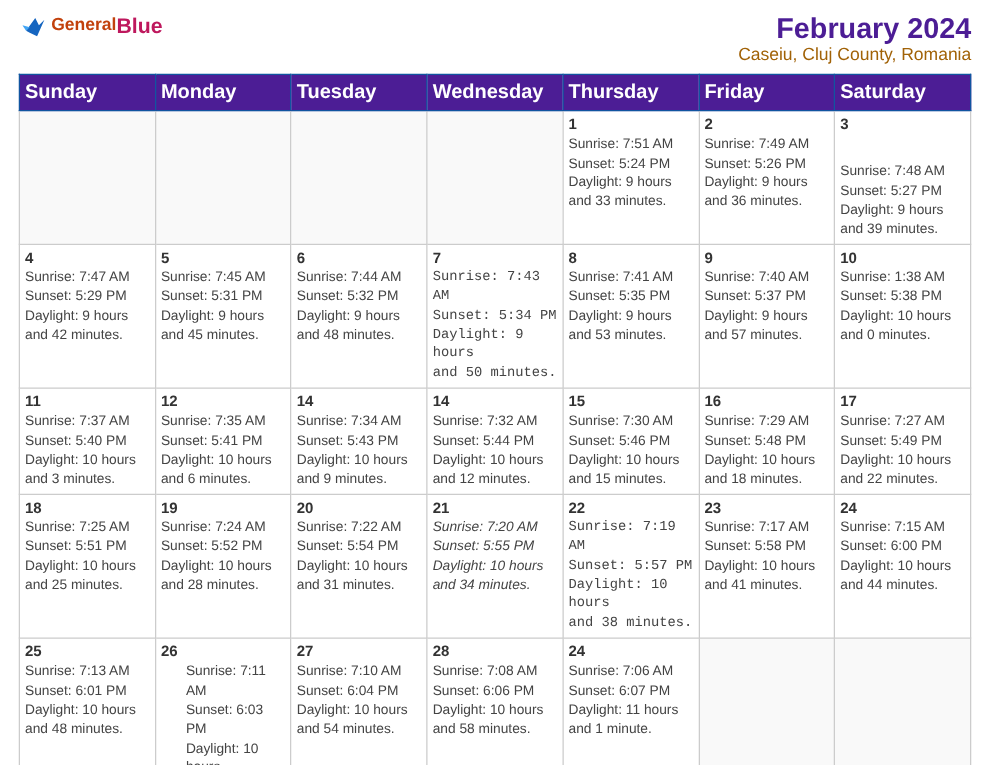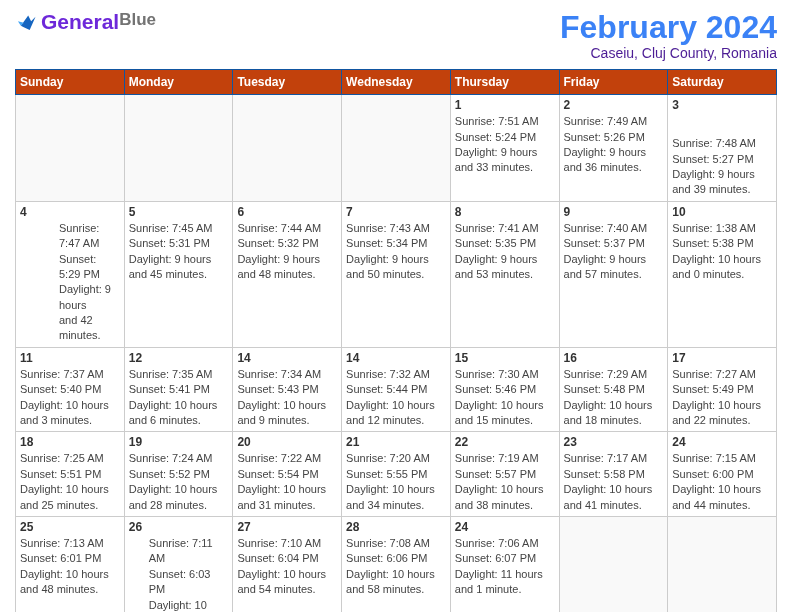--- a/index.html
+++ b/index.html
@@ -29,39 +29,39 @@
     .logo-general { color: #333; }
     .logo-blue { color: #1565c0; }
     .logo-bird {
       width: 22px;
       height: 22px;
     }
     .title-block {
       text-align: right;
     }
     .title-block h1 {
-      font-size: 32px;
+      font-size: 23px;
       font-weight: bold;
-      color: #3b82f6;
+      color: #4c1d95;
       line-height: 1.1;
     }
     .title-block h2 {
       font-size: 14px;
       font-weight: normal;
-      color: #4c1d95;
+      color: #a16207;
     }
     .calendar {
       width: 100%;
       border-collapse: collapse;
       table-layout: fixed;
     }
     .calendar th {
-      background: #c2410c;
+      background: #4c1d95;
       color: #fff;
-      font-size: 12px;
+      font-size: 16px;
       font-weight: bold;
       padding: 5px 4px;
       text-align: left;
       border: 1px solid #1155a0;
     }
     .calendar td {
       border: 1px solid #ccc;
       vertical-align: top;
       padding: 3px 4px;
       font-size: 9.5px;
@@ -92,22 +92,22 @@
 
 <div class="page">
   <div class="header">
     <div class="logo">
       <svg class="logo-bird" viewBox="0 0 30 30" xmlns="http://www.w3.org/2000/svg">
         <polygon points="8,20 18,6 22,14 28,8 20,26 12,22" fill="#1565c0"></polygon>
         <polygon points="8,20 4,14 12,16" fill="#42a5f5"></polygon>
       </svg>
       <div>
         <div style="display:flex; gap:0px;">
-          <span class="logo-general" style="font-size:21px; font-weight:bold; color:#6d28d9;">General</span>
-          <span class="logo-blue" style="font-size:17px; font-weight:bold; color:#737373;">Blue</span>
+          <span class="logo-general" style="font-size:14px; font-weight:bold; color:#c2410c;">General</span>
+          <span class="logo-blue" style="font-size:17px; font-weight:bold; color:#be185d;">Blue</span>
         </div>
       </div>
     </div>
     <div class="title-block">
       <h1>February 2024</h1>
       <h2>Caseiu, Cluj County, Romania</h2>
     </div>
   </div>
 
   <table class="calendar">
@@ -146,42 +146,42 @@
             <div class="day-number">3</div>
             <div class="day-info" style="white-space: pre-line; margin-top: 24px;">Sunrise: 7:48 AM
 Sunset: 5:27 PM
 Daylight: 9 hours
 and 39 minutes.</div>
           </td>
         </tr>
         <tr class="week-row">
           <td>
             <div class="day-number">4</div>
-            <div class="day-info" style="white-space: pre-line; margin-left: 39px;">Sunrise: 7:47 AM
+            <div class="day-info" style="white-space: pre-line;">Sunrise: 7:47 AM
 Sunset: 5:29 PM
 Daylight: 9 hours
 and 42 minutes.</div>
           </td>
           <td>
             <div class="day-number">5</div>
             <div class="day-info" style="white-space: pre-line;">Sunrise: 7:45 AM
 Sunset: 5:31 PM
 Daylight: 9 hours
 and 45 minutes.</div>
           </td>
           <td>
             <div class="day-number">6</div>
             <div class="day-info" style="white-space: pre-line;">Sunrise: 7:44 AM
 Sunset: 5:32 PM
 Daylight: 9 hours
 and 48 minutes.</div>
           </td>
           <td>
             <div class="day-number">7</div>
-            <div class="day-info" style="white-space: pre-line;">Sunrise: 7:43 AM
+            <div class="day-info" style="white-space: pre-line; font-family: Liberation Mono, monospace;">Sunrise: 7:43 AM
 Sunset: 5:34 PM
 Daylight: 9 hours
 and 50 minutes.</div>
           </td>
           <td>
             <div class="day-number">8</div>
             <div class="day-info" style="white-space: pre-line;">Sunrise: 7:41 AM
 Sunset: 5:35 PM
 Daylight: 9 hours
 and 53 minutes.</div>
@@ -269,28 +269,28 @@
           </td>
           <td>
             <div class="day-number">20</div>
             <div class="day-info" style="white-space: pre-line;">Sunrise: 7:22 AM
 Sunset: 5:54 PM
 Daylight: 10 hours
 and 31 minutes.</div>
           </td>
           <td>
             <div class="day-number">21</div>
-            <div class="day-info" style="white-space: pre-line;">Sunrise: 7:20 AM
+            <div class="day-info" style="white-space: pre-line; font-style: italic;">Sunrise: 7:20 AM
 Sunset: 5:55 PM
 Daylight: 10 hours
 and 34 minutes.</div>
           </td>
           <td>
             <div class="day-number">22</div>
-            <div class="day-info" style="white-space: pre-line;">Sunrise: 7:19 AM
+            <div class="day-info" style="white-space: pre-line; font-family: Liberation Mono, monospace;">Sunrise: 7:19 AM
 Sunset: 5:57 PM
 Daylight: 10 hours
 and 38 minutes.</div>
           </td>
           <td>
             <div class="day-number">23</div>
             <div class="day-info" style="white-space: pre-line;">Sunrise: 7:17 AM
 Sunset: 5:58 PM
 Daylight: 10 hours
 and 41 minutes.</div>

